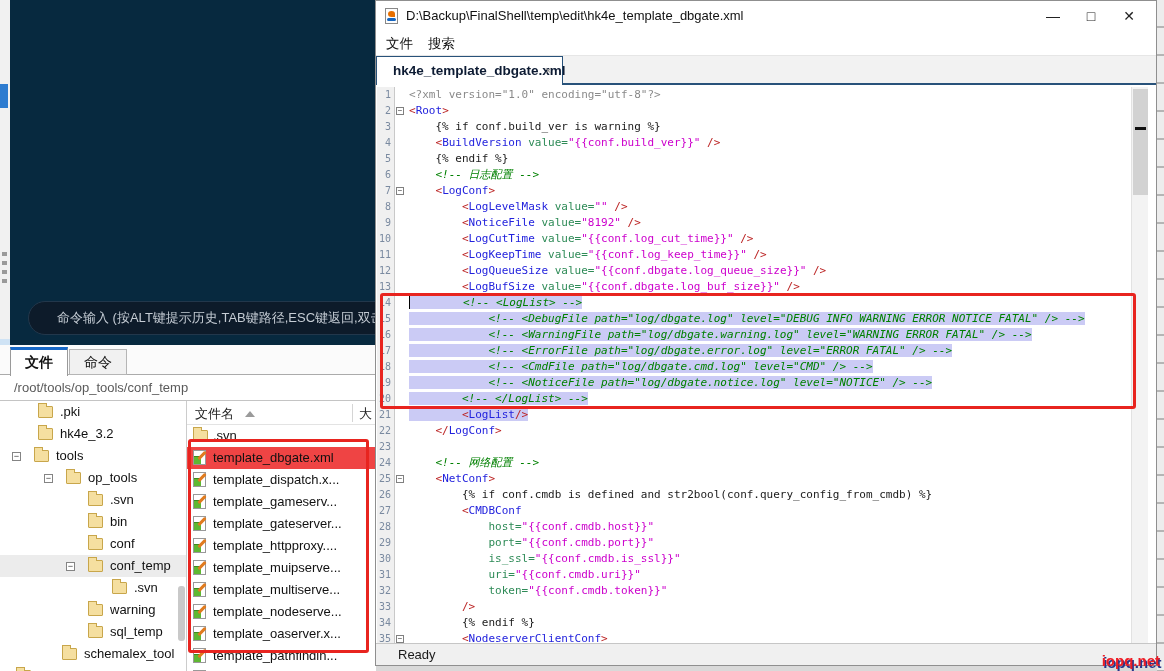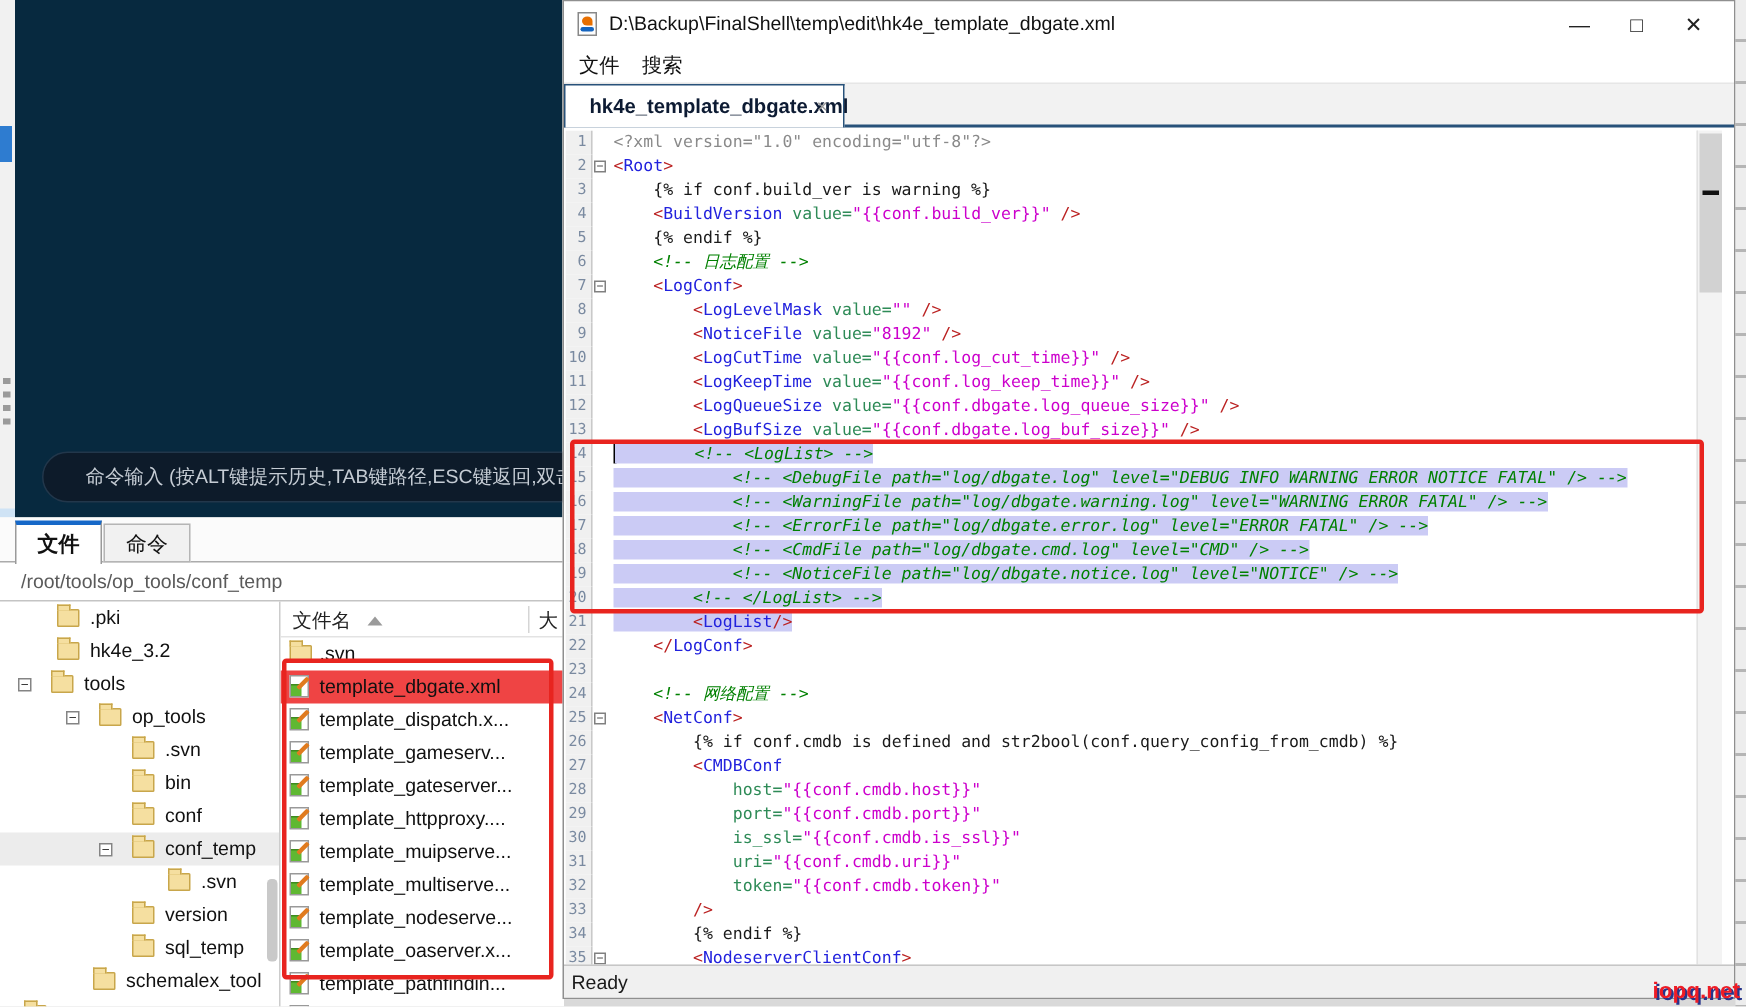--- a/index.html
+++ b/index.html
@@ -80,21 +80,21 @@
   .linesel { background:#cbcbf5; }
   .caret { display:inline-block; width:2px; height:13px; background:#000; vertical-align:text-bottom; margin-right:-1px; }
   .sg { color:#8a8a8a; } .sp { color:#bb2222; } .st { color:#2222dd; } .sa { color:#2e8b57; }
   .sv { color:#cc00cc; } .sk { color:#1a1a1a; } .sc { color:#008000; font-style:italic; }
 
   .v-scrollbar { position:absolute; right:8px; top:86px; bottom:22px; width:17px; background:#f3f3f3; border-left:1px solid #e2e2e2; }
   .v-thumb { position:absolute; left:1px; top:2px; width:15px; height:106px; background:#d2d2d2; }
   .scroll-marker { position:absolute; left:3px; top:40px; width:11px; height:3px; background:#111; }
 
   .status-bar { position:absolute; left:0; right:0; bottom:0; height:22px; background:#f0f0f0; border-top:1px solid #c6c6c6;
-                font-size:13px; color:#1a1a1a; line-height:21px; padding-left:5px; }
+                font-size:13px; color:#1a1a1a; line-height:21px; padding-left:22px; }
 
   
   .right-strip { position:absolute; left:1157px; top:0; width:7px; height:671px;
                  background:repeating-linear-gradient(180deg,#ededed 0px,#ededed 26px,#b5b5b5 26px,#b5b5b5 28px); }
 
   
   .anno { position:absolute; border:3px solid #e8241f; border-radius:3px; z-index:50; pointer-events:none; }
   .anno1 { left:380px; top:293px; width:756px; height:116px; }
   .anno2 { left:188px; top:439px; width:181px; height:214px; }
 
@@ -163,21 +163,21 @@
             <span class="expander" style="left: 66px;">−</span>
             <span class="folder-ico" style="left: 88px;"></span>
             <span class="tree-label" style="left: 110px;">conf_temp</span>
           </div>
           <div class="tree-row">
             <span class="folder-ico" style="left: 112px;"></span>
             <span class="tree-label" style="left: 134px;">.svn</span>
           </div>
           <div class="tree-row">
             <span class="folder-ico" style="left: 88px;"></span>
-            <span class="tree-label" style="left: 110px;">version</span>
+            <span class="tree-label" style="left: 110px;">warning</span>
           </div>
           <div class="tree-row">
             <span class="folder-ico" style="left: 88px;"></span>
             <span class="tree-label" style="left: 110px;">sql_temp</span>
           </div>
           <div class="tree-row">
             <span class="folder-ico" style="left: 62px;"></span>
             <span class="tree-label" style="left: 84px;">schemalex_tool</span>
           </div>
           <div class="tree-row">

